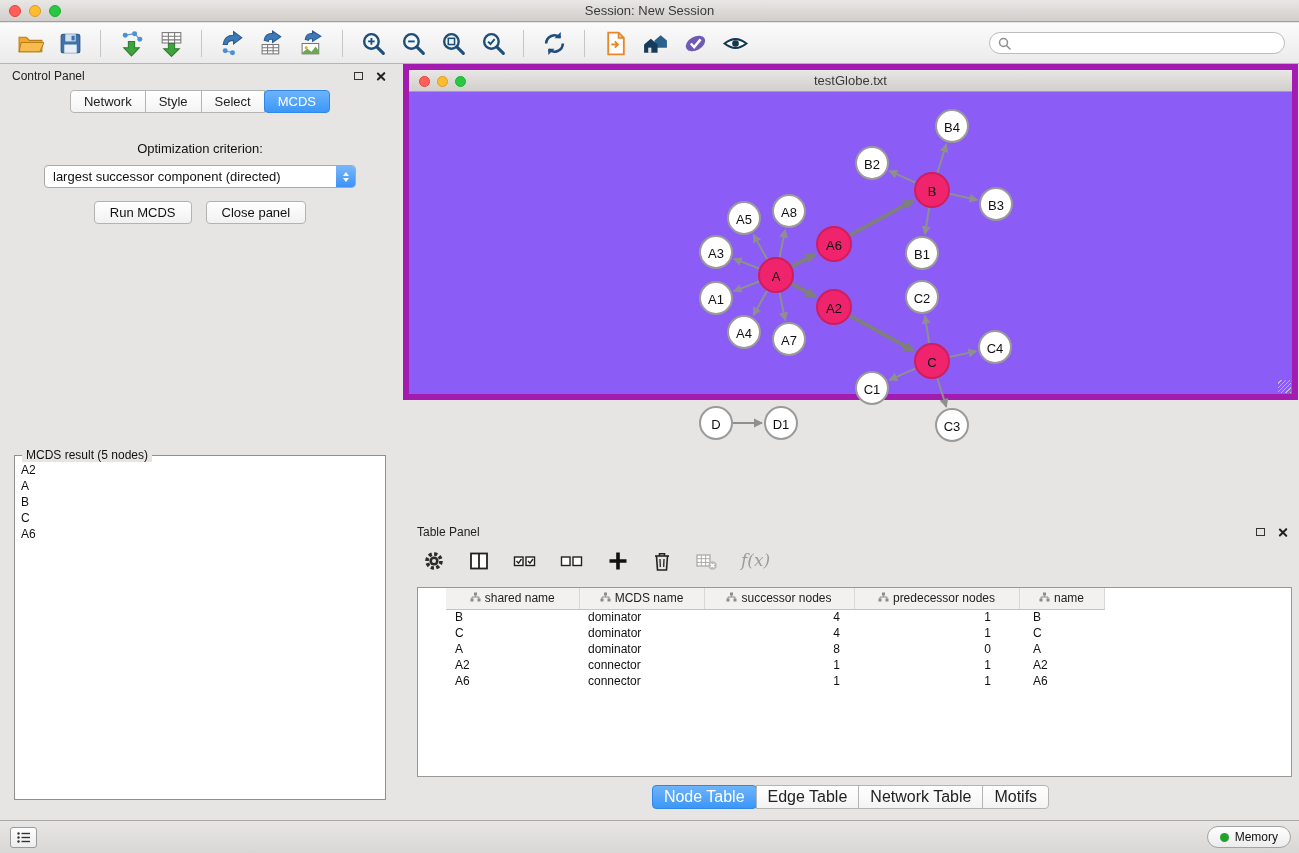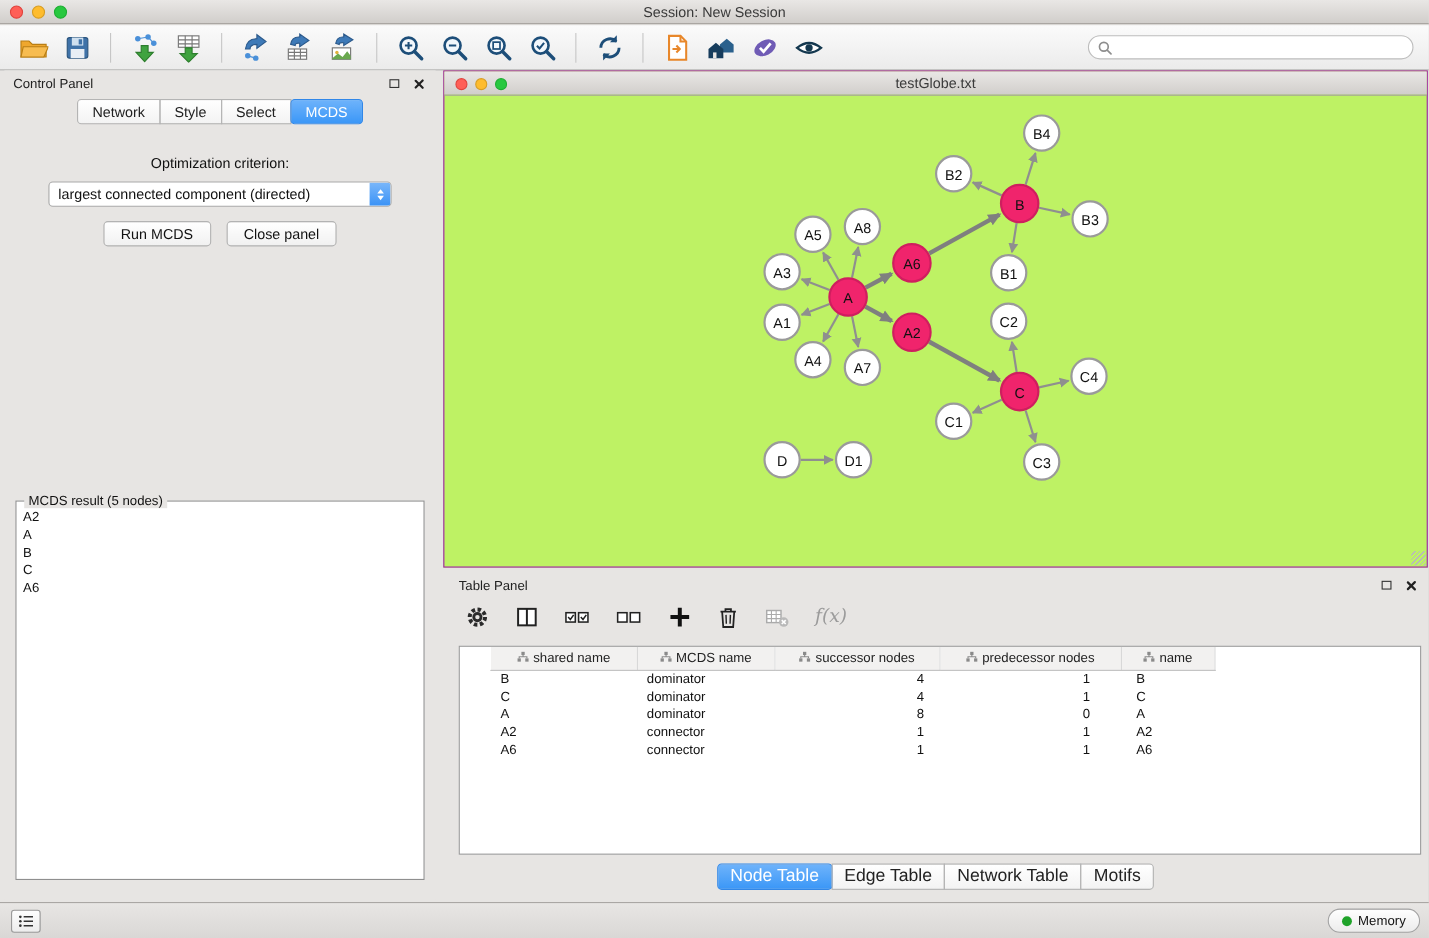--- a/index.html
+++ b/index.html
@@ -54,21 +54,21 @@
   .up-tri { width:0; height:0; border-left:3.5px solid transparent; border-right:3.5px solid transparent; border-bottom:4.5px solid #fff; }
   .down-tri { width:0; height:0; border-left:3.5px solid transparent; border-right:3.5px solid transparent; border-top:4.5px solid #fff; }
   .cp-buttons { display:flex; justify-content:center; gap:14px; margin-top:13px; }
   .btn { font-size:13px; color:#111; background:linear-gradient(#ffffff,#f1f1f1); border:1px solid #b3b3b3;
     border-radius:4px; padding:3px 15px; font-family:"Liberation Sans",sans-serif; }
   .result-box { position:absolute; top:391px; left:10px; right:10px; height:345px; border:1px solid #8f8f8f; background:#fff; }
   .result-legend { position:absolute; top:-8px; left:7px; background:#e7e5e3; padding:0 4px; font-size:12px; color:#111; }
   .result-list { padding:6px 6px; font-size:12px; color:#111; line-height:16px; }
 
   
-  .net-window { position:absolute; top:64px; left:403px; width:895px; height:452px; background:#bef264; border:1px solid #a21caf; }
+  .net-window { position:absolute; top:64px; left:403px; width:895px; height:336px; background:#8b5cf6; border:6px solid #a21caf; }
   .net-titlebar { position:relative; height:22px; background:linear-gradient(#e9e7e5,#d1cecb); border-bottom:1px solid #a39f9c; }
   .net-titlebar .title { text-align:center; font-size:13px; line-height:21px; color:#3a3a3a; }
   #net-svg { display:block; }
   .net-window::after { content:""; position:absolute; right:1px; bottom:1px; width:13px; height:13px;
     background:repeating-linear-gradient(135deg, transparent 0 2px, #b9b9b9 2px 3px); }
 
   
   .table-panel { position:absolute; top:520px; left:403px; width:895px; height:300px; }
   .tp-toolbar { display:flex; align-items:flex-start; gap:23px; padding-left:20px; margin-top:8px; height:34px; }
   .tp-ico { display:flex; align-items:center; }
@@ -286,21 +286,21 @@
       </span>
     </div>
     <div class="cp-tabs" id="cp-tabs">
         <div class="seg">Network</div>
         <div class="seg">Style</div>
         <div class="seg">Select</div>
         <div class="seg active">MCDS</div>
       </div>
     <div class="opt-label">Optimization criterion:</div>
     <div class="dropdown">
-      <span class="dd-text">largest connected component (directed)</span>
+      <span class="dd-text">largest successor component (directed)</span>
       <span class="dd-step">
           <span class="up-tri"></span>
           <span class="down-tri"></span>
         </span>
     </div>
     <div class="cp-buttons">
       <button class="btn">Run MCDS</button>
       <button class="btn">Close panel</button>
     </div>
     <div class="result-box">

